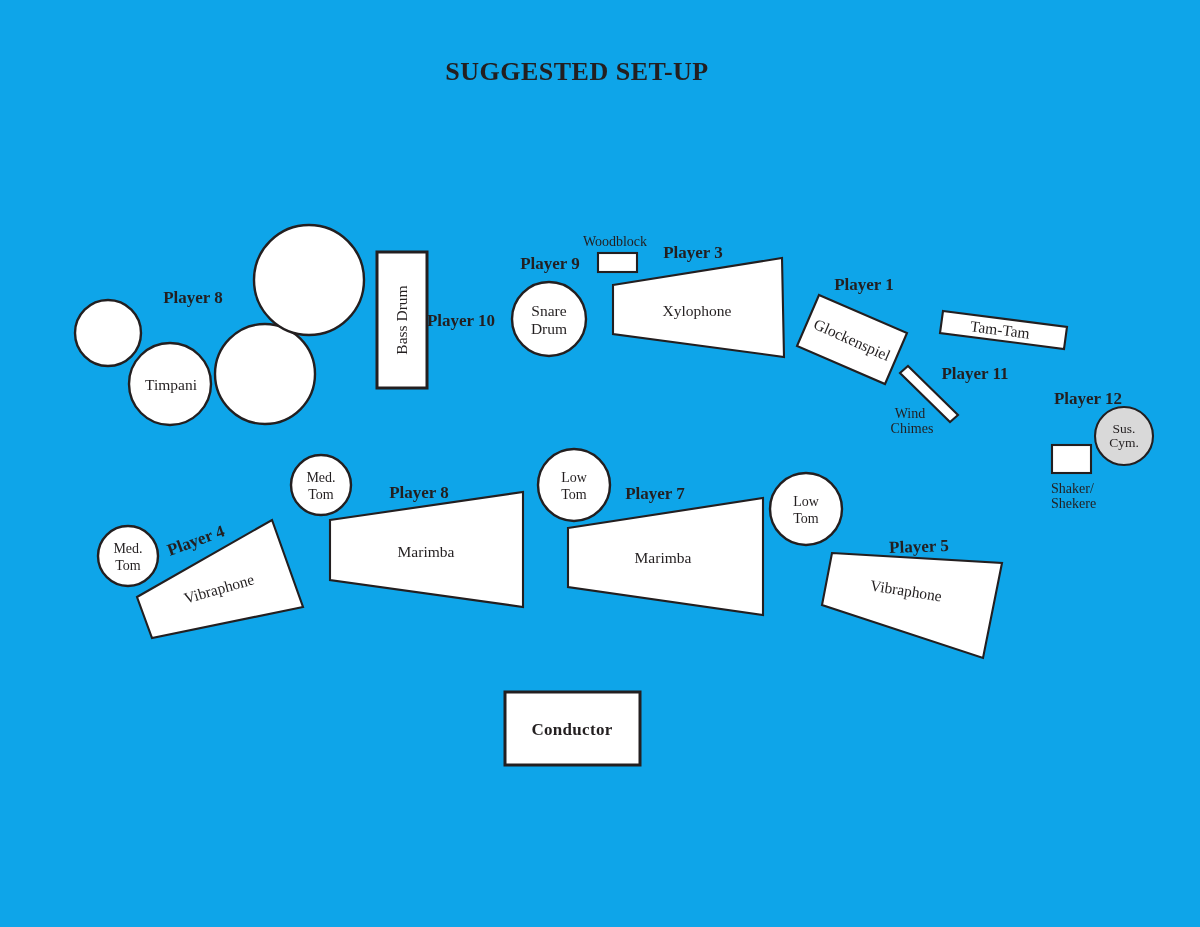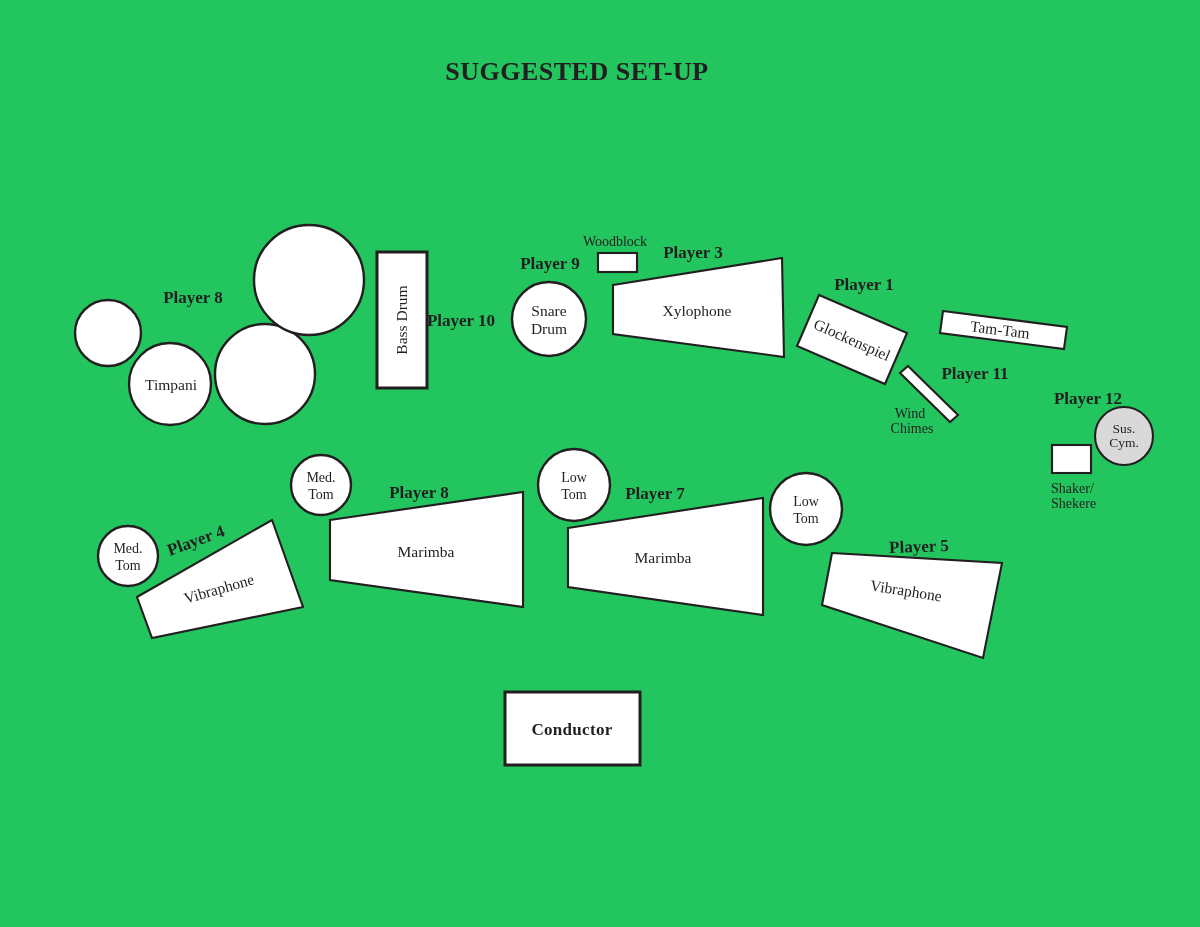--- a/index.html
+++ b/index.html
@@ -1,20 +1,20 @@
 <!DOCTYPE html>
 <html><head>
 <meta charset="utf-8">
 <style>
   html, body { margin: 0; padding: 0; background: #ffffff; }
   .page {
     position: relative;
     width: 1200px;
     height: 927px;
-    background: #22c55e;
+    background: #0ea5e9;
     font-family: "Liberation Serif", serif;
     overflow: hidden;
   }
   svg { display: block; }
   .shape { fill: #ffffff; stroke: #231f20; stroke-width: 2.4; }
   .sw3   { stroke-width: 3; }
   .sw2   { stroke-width: 2.1; }
   .gray-fill { fill: #d9d9d9; }
   text {
     fill: #231f20;

